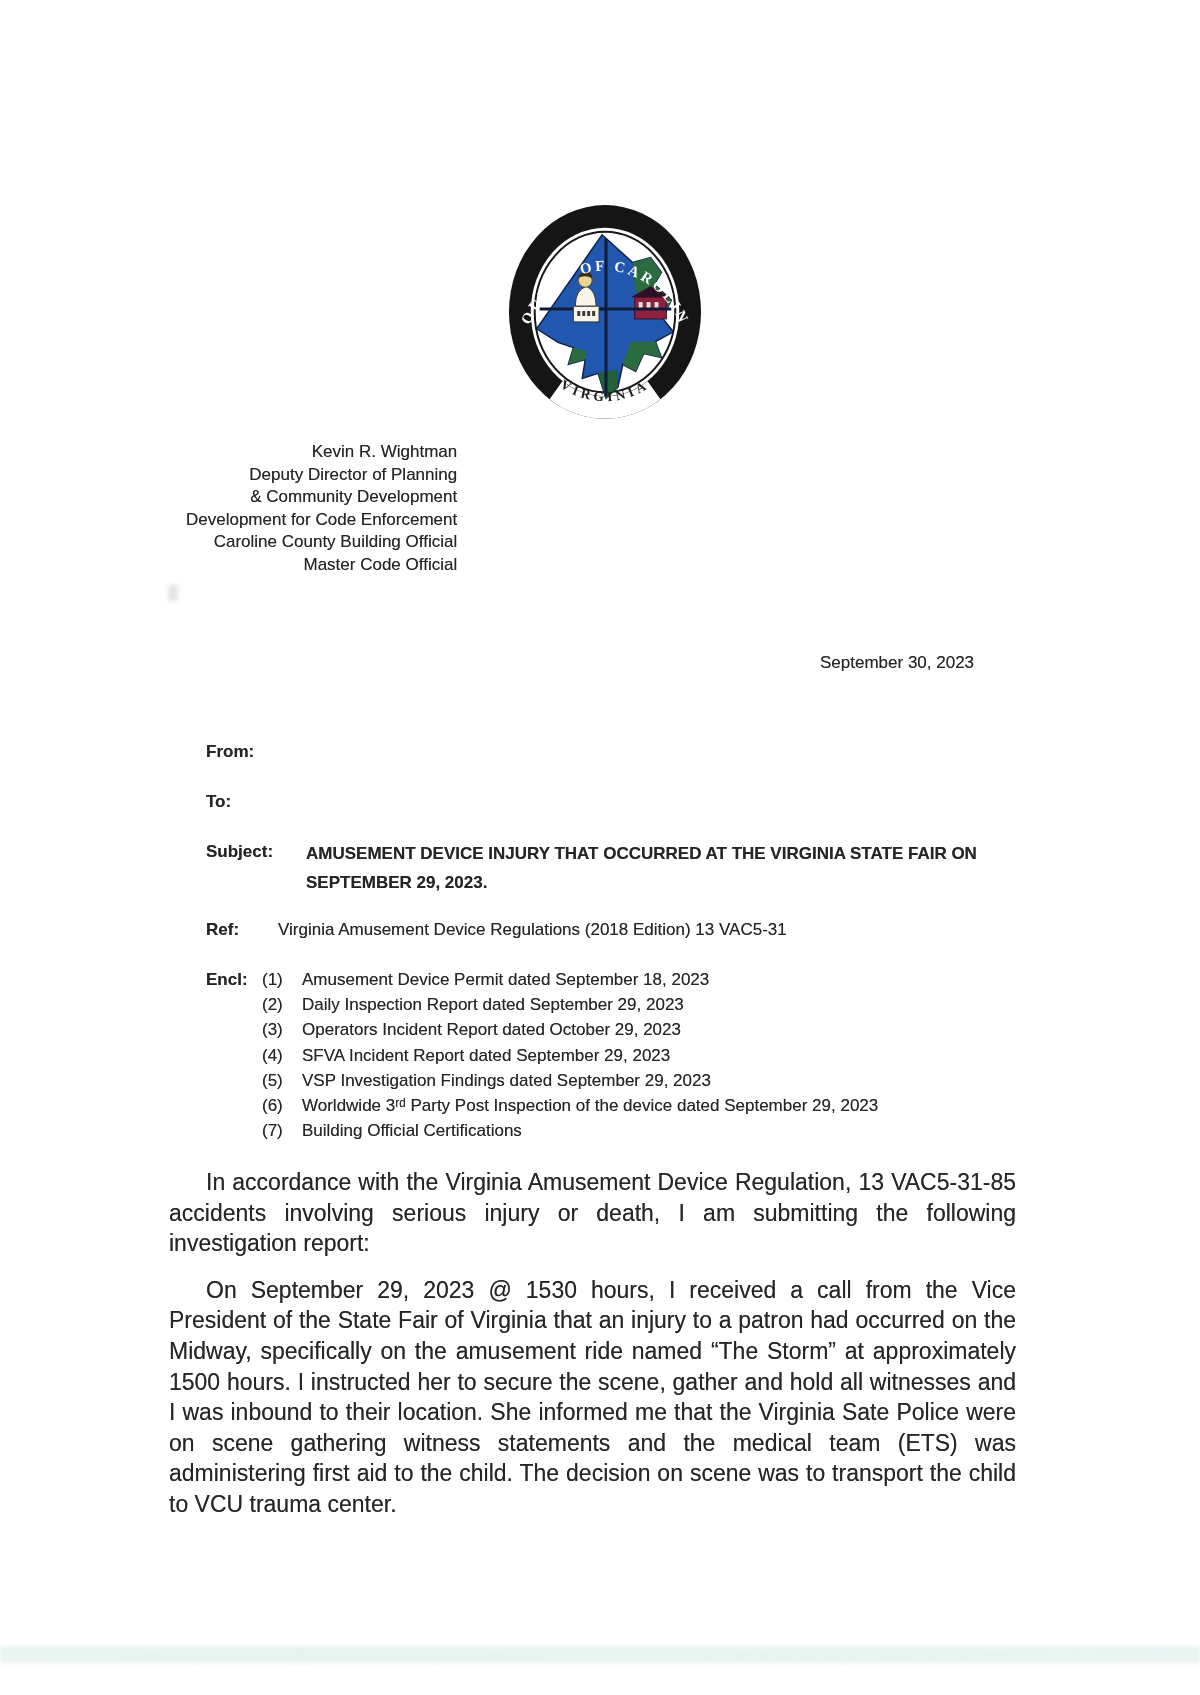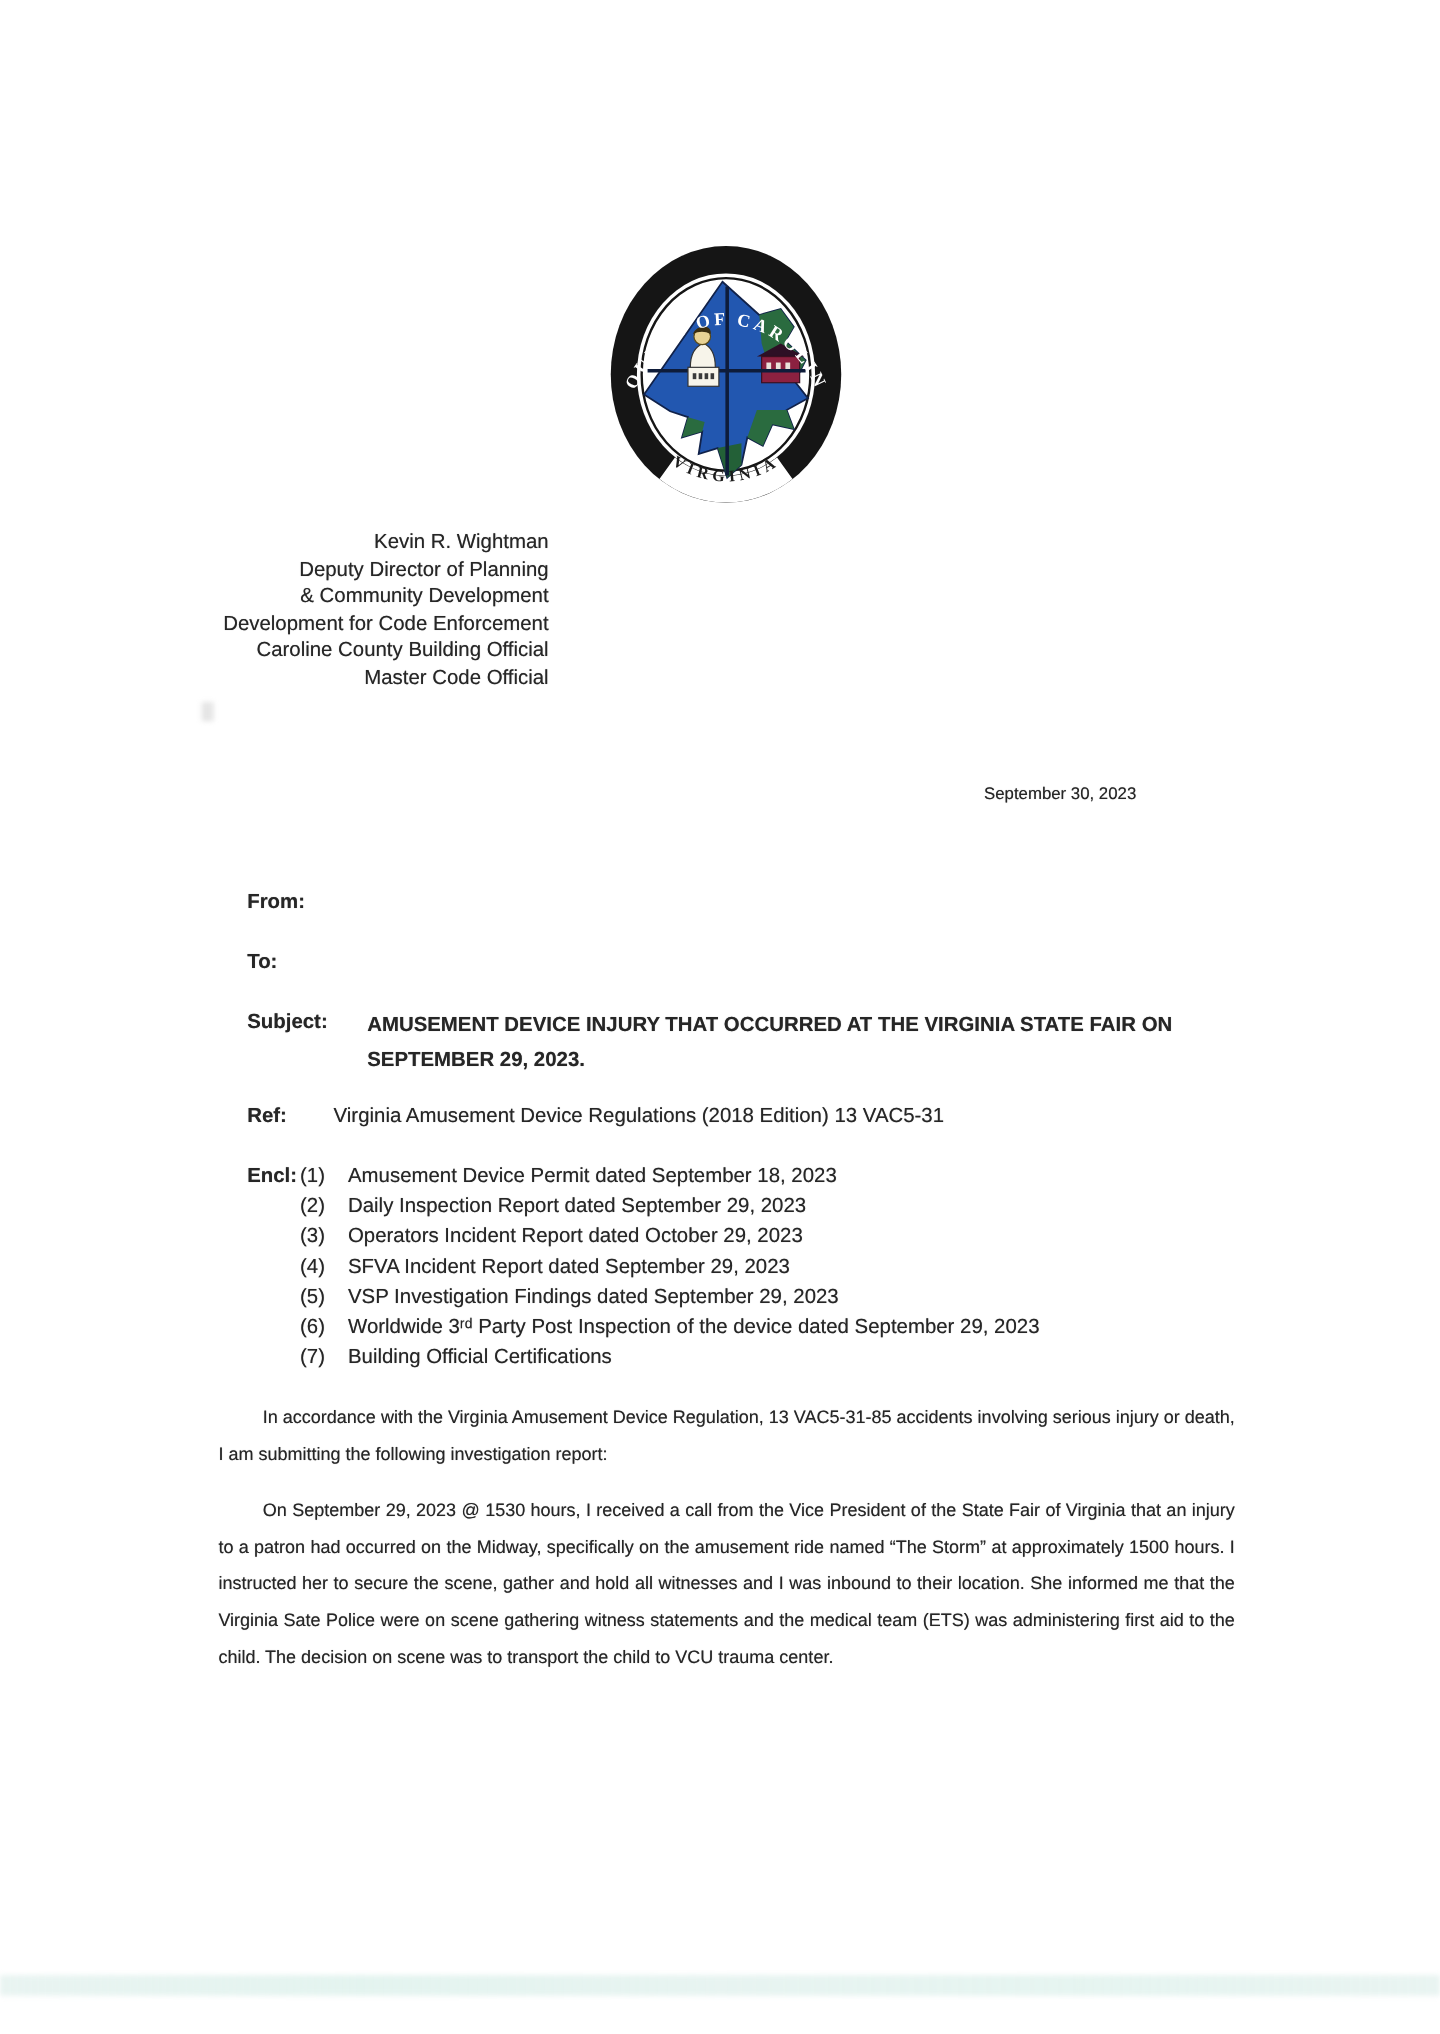--- a/index.html
+++ b/index.html
@@ -8,33 +8,33 @@
     font-family:"Liberation Sans","DejaVu Sans",sans-serif; color:#262626;
     overflow:hidden;
   }
   .scan { text-shadow:0 0 0.6px rgba(25,25,25,0.55); }
 
   .seal { position:absolute; left:506px; top:202px; width:198px; height:221px; }
 
   .sender { position:absolute; left:186px; top:441px; font-size:17px; line-height:22.6px;text-align:right; }
   .sender div { white-space:pre-wrap; }
 
-  .letter-date { position:absolute; left:820px; top:653px; font-size:14px; }
+  .letter-date { position:absolute; left:820px; top:653px; font-size:17px; }
 
   .memo { position:absolute; left:186px; top:739px; width:832px; font-size:17px; }
   .memo-row { display:grid; grid-template-columns:92px 1fr; margin-bottom:24px; line-height:26px; }
   .memo-row .label { font-weight:700;margin-left:20px; }
   .memo-row.subject { margin-bottom:20px; }
   .memo-row.subject .value { font-weight:700; line-height:29px;margin-left:28px; }
-  .memo-row.encl { grid-template-columns:64px 1fr; margin-bottom:0; }
+  .memo-row.encl { grid-template-columns:64px 1fr; margin-bottom:0;gap:12px; }
   .encl-item { display:grid; grid-template-columns:40px 1fr; line-height:25.2px; }
 
   .body-text {
-    position:absolute; left:182px; top:1167px; width:847px;
-    font-size:15px; line-height:30.6px; text-align:justify;
+    position:absolute; left:169px; top:1167px; width:847px;
+    font-size:23px; line-height:30.6px; text-align:justify;
   }
   .body-text p { margin:0 0 16px 0; text-indent:37px; }
 
   .scan-band {
     position:absolute; left:0; top:1646px; width:1200px; height:17px;
     background:linear-gradient(90deg, rgba(206,231,225,0.45), rgba(213,238,231,0.65), rgba(208,233,227,0.5), rgba(213,238,231,0.6), rgba(206,231,225,0.45));
     filter:blur(2px);
   }
   .scan-artifact {
     position:absolute; left:168px; top:585px; width:10px; height:16px;

